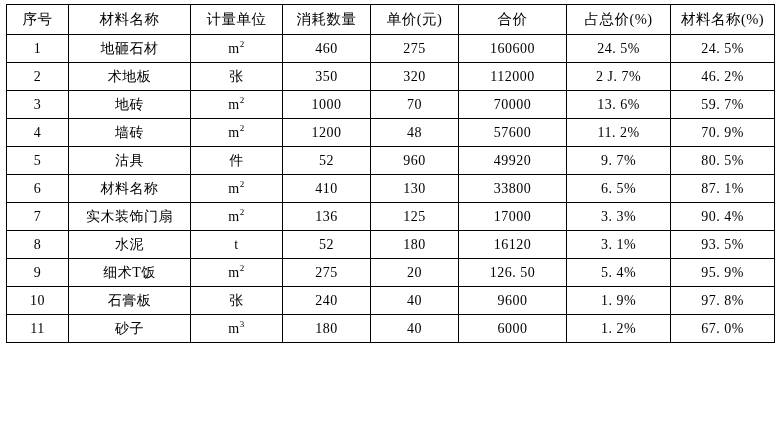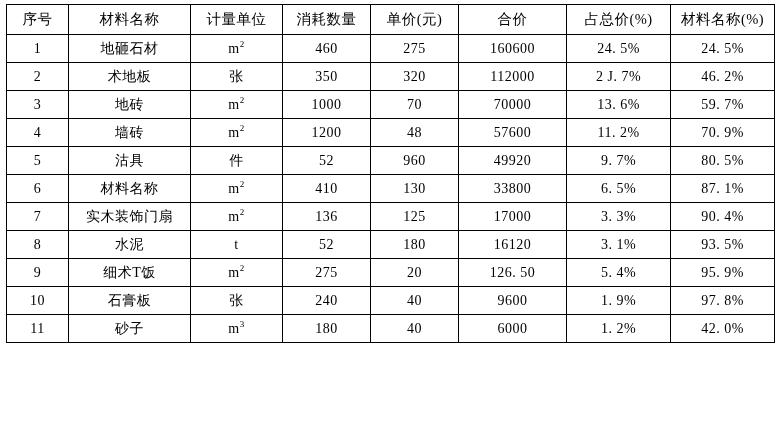--- a/index.html
+++ b/index.html
@@ -196,17 +196,17 @@
         <td>97. 8%</td>
       </tr>
       <tr>
         <td>11</td>
         <td>砂子</td>
         <td class="unit"><span>m</span><sup>3</sup></td>
         <td>180</td>
         <td>40</td>
         <td>6000</td>
         <td>1. 2%</td>
-        <td>42. 0%</td>
+        <td>67. 0%</td>
       </tr>
     </tbody>
   </table>
 </div>
 
 </body></html>

